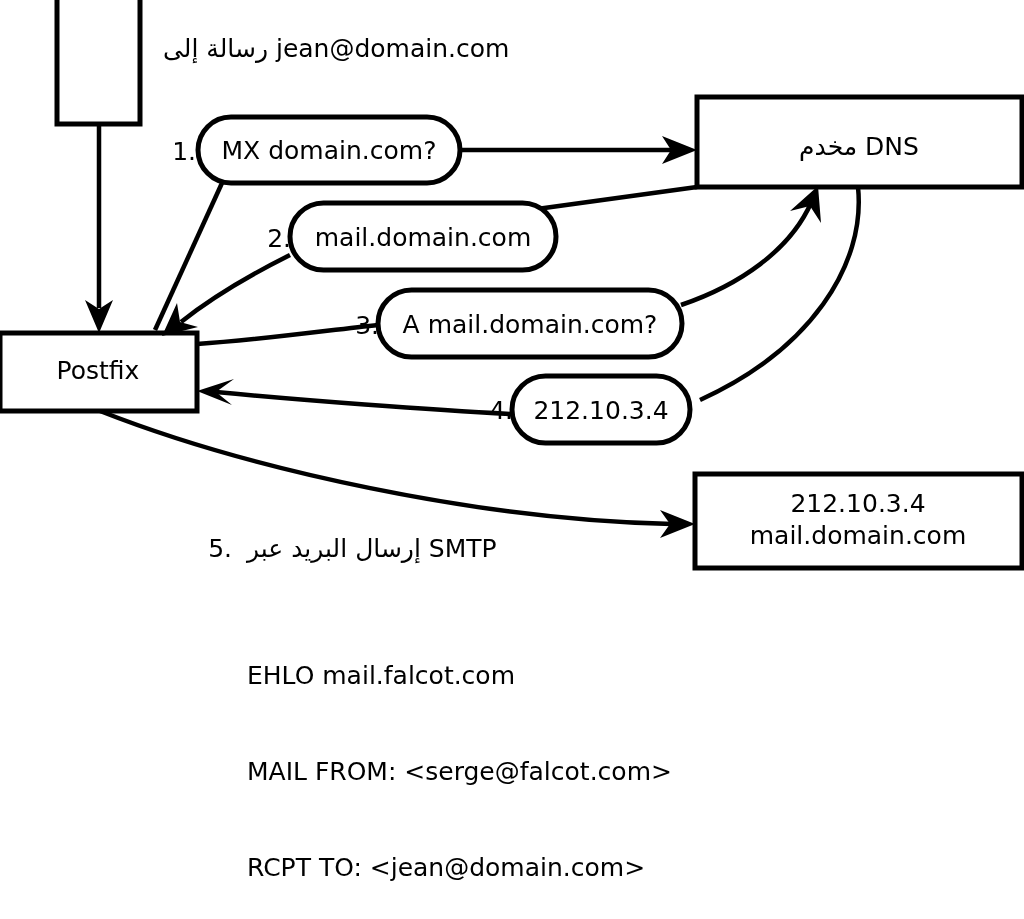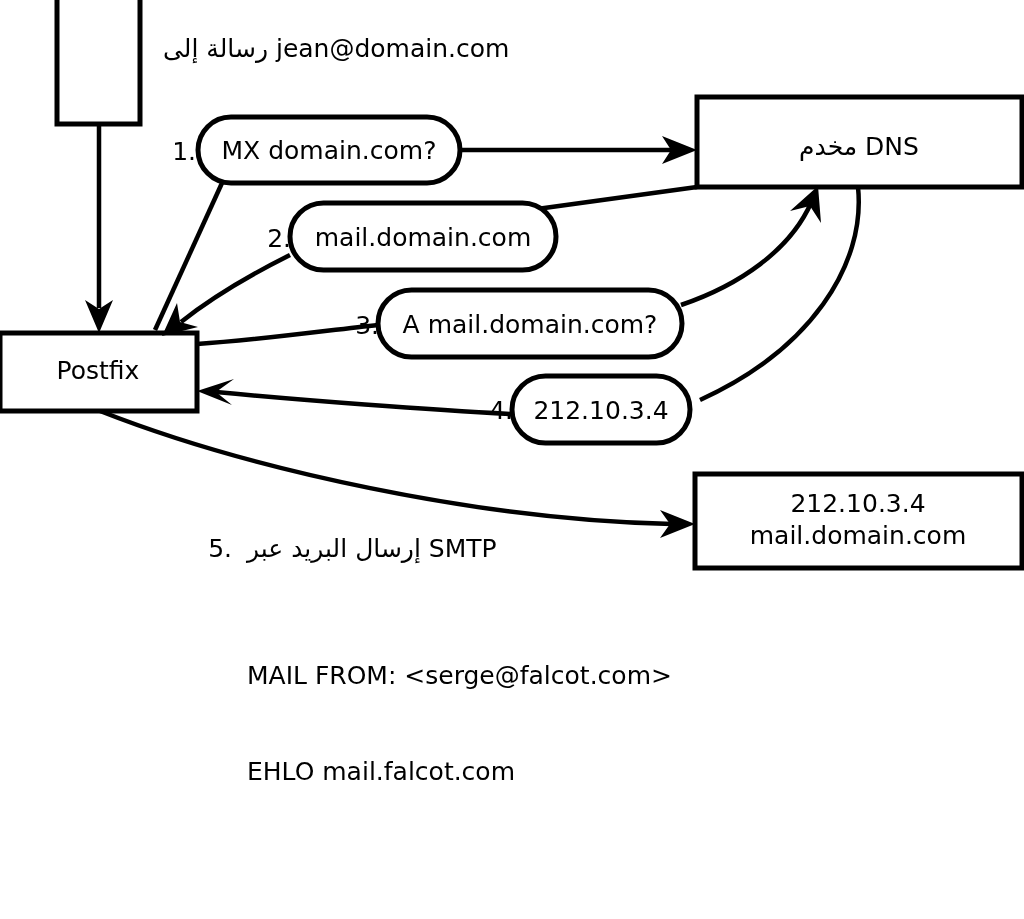--- a/index.html
+++ b/index.html
@@ -136,22 +136,23 @@
     <polygon class="arrowhead" points="695,524 660,510 670,524 660,538"></polygon>
 
     <text class="label-text step-number" x="232" y="557">5.</text>
     <text class="label-text caption-text" x="247" y="557">إرسال البريد عبر SMTP</text>
 
     <text class="label-text caption-text" x="163" y="57">رسالة إلى jean@domain.com</text>
 
   </svg>
 
   <div class="transcript">
+    <div>EHLO mail.falcot.com</div>
     <div>MAIL FROM: &lt;serge@falcot.com&gt;</div>
-    <div>EHLO mail.falcot.com</div>
+    <div>RCPT TO: &lt;jean@domain.com&gt;</div>
     
     
     
     
     
     
     
   </div>
 
 </div>

